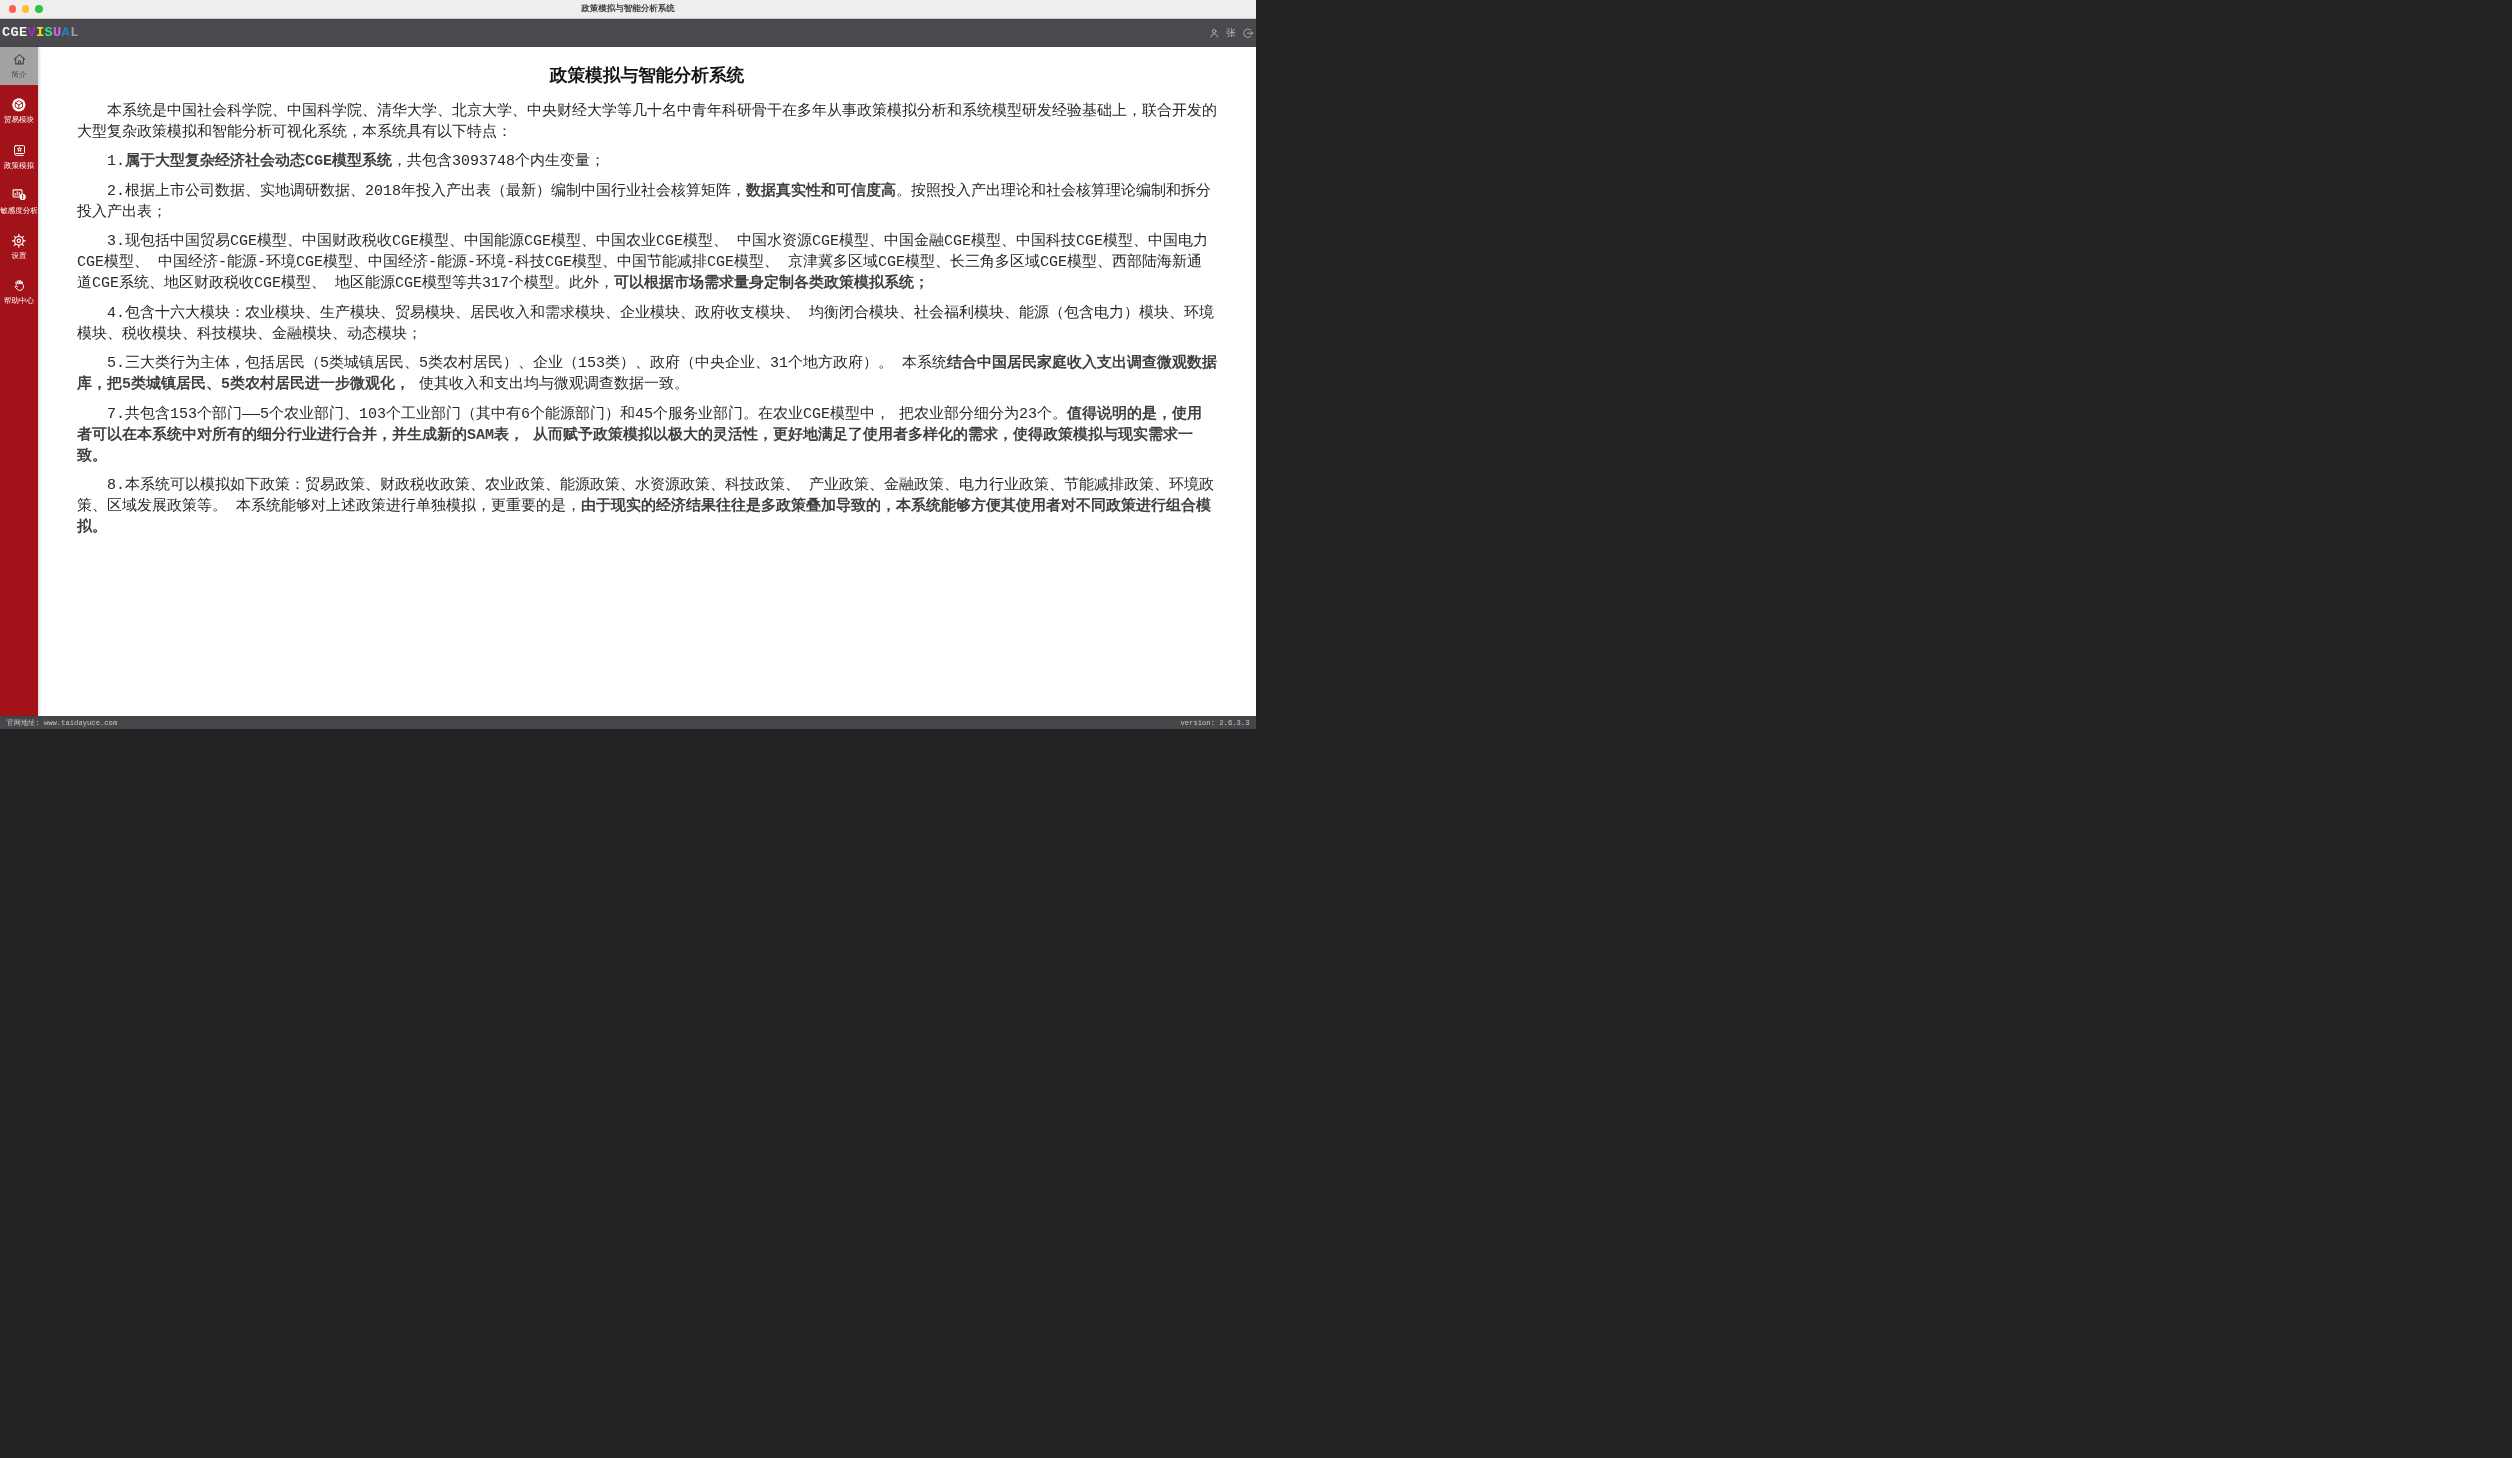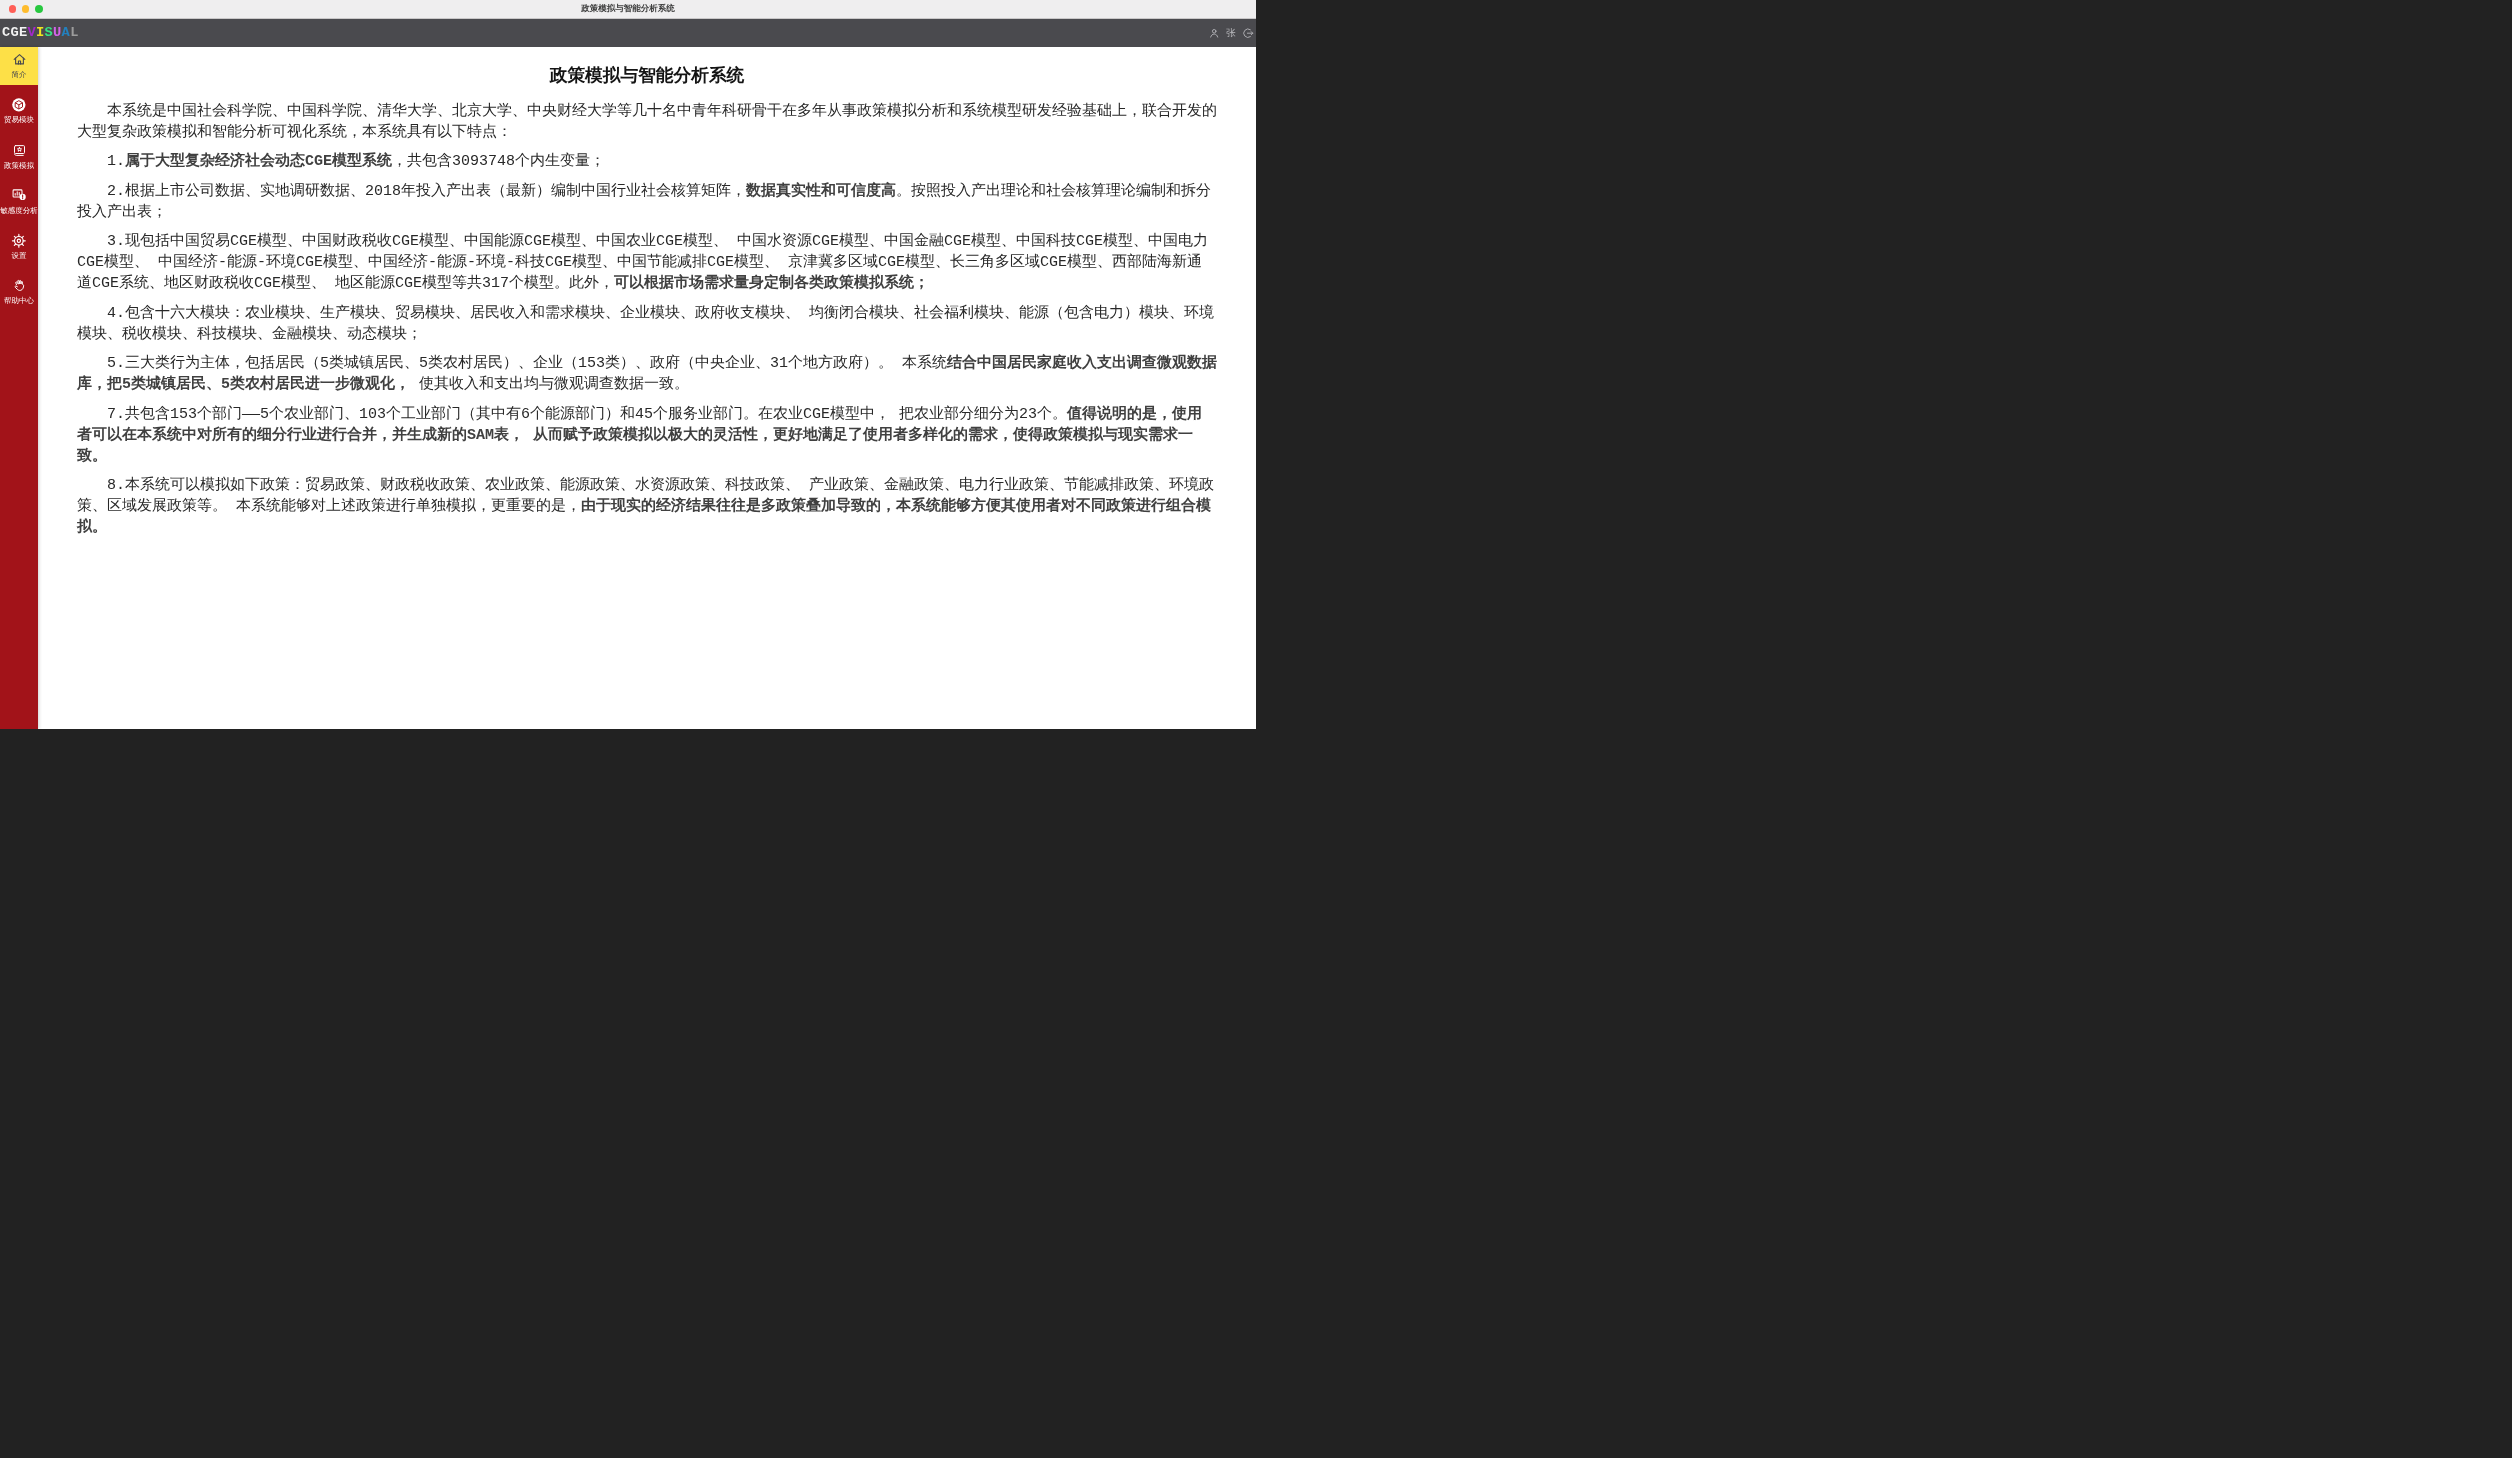--- a/index.html
+++ b/index.html
@@ -22,21 +22,21 @@
   .user-name{font-size:9.8px;}
   .icon-btn{display:flex;align-items:center;cursor:pointer;}
 
   
   .body-row{flex:1;display:flex;min-height:0;}
   .sidebar{width:38px;flex:0 0 auto;background:var(--accent,#a21319);display:flex;flex-direction:column;
            align-items:center;box-shadow:1.3px 0 3.3px rgba(0,0,0,.18);z-index:2;}
   .side-item{width:100%;display:flex;flex-direction:column;align-items:center;gap:2.6px;color:#fff;
              padding:5.2px 0;cursor:pointer;}
   .side-item + .side-item{margin-top:6.5px;}
-  .side-item.active{background:#fde047;color:#4a4a4e;}
+  .side-item.active{background:#a3a3a3;color:#4a4a4e;}
   .side-label{font-size:7.5px;white-space:nowrap;}
   .side-icon{height:15.7px;display:flex;align-items:center;justify-content:center;}
 
   .content{flex:1;min-width:0;overflow:hidden;padding:7.9px 39px 0;background:#fff;}
   .content h1{font-size:17.7px;font-weight:700;color:#141414;text-align:center;margin:7.9px 0 14.4px;}
   .content p{font-size:15px;line-height:21px;color:#282828;margin:0 0 8.5px;text-indent:2em;}
   .content p .b{font-weight:700;color:#404040;}
 
   
   footer{height:13px;flex:0 0 auto;background:var(--footer-bg,#47474b);color:#c6c6c9;font-size:7.2px;
@@ -154,15 +154,19 @@
           <p><span>2.根据上市公司数据、实地调研数据、2018年投入产出表（最新）编制中国行业社会核算矩阵，</span><span class="b">数据真实性和可信度高</span><span>。按照投入产出理论和社会核算理论编制和拆分投入产出表；</span></p>
           <p><span>3.现包括中国贸易CGE模型、中国财政税收CGE模型、中国能源CGE模型、中国农业CGE模型、 中国水资源CGE模型、中国金融CGE模型、中国科技CGE模型、中国电力CGE模型、 中国经济-能源-环境CGE模型、中国经济-能源-环境-科技CGE模型、中国节能减排CGE模型、 京津冀多区域CGE模型、长三角多区域CGE模型、西部陆海新通道CGE系统、地区财政税收CGE模型、 地区能源CGE模型等共317个模型。此外，</span><span class="b">可以根据市场需求量身定制各类政策模拟系统；</span></p>
           <p><span>4.包含十六大模块：农业模块、生产模块、贸易模块、居民收入和需求模块、企业模块、政府收支模块、 均衡闭合模块、社会福利模块、能源（包含电力）模块、环境模块、税收模块、科技模块、金融模块、动态模块；</span></p>
           <p><span>5.三大类行为主体，包括居民（5类城镇居民、5类农村居民）、企业（153类）、政府（中央企业、31个地方政府）。 本系统</span><span class="b">结合中国居民家庭收入支出调查微观数据库，把5类城镇居民、5类农村居民进一步微观化，</span><span> 使其收入和支出均与微观调查数据一致。</span></p>
           <p><span>7.共包含153个部门——5个农业部门、103个工业部门（其中有6个能源部门）和45个服务业部门。在农业CGE模型中， 把农业部分细分为23个。</span><span class="b">值得说明的是，使用者可以在本系统中对所有的细分行业进行合并，并生成新的SAM表， 从而赋予政策模拟以极大的灵活性，更好地满足了使用者多样化的需求，使得政策模拟与现实需求一致。</span></p>
           <p><span>8.本系统可以模拟如下政策：贸易政策、财政税收政策、农业政策、能源政策、水资源政策、科技政策、 产业政策、金融政策、电力行业政策、节能减排政策、环境政策、区域发展政策等。 本系统能够对上述政策进行单独模拟，更重要的是，</span><span class="b">由于现实的经济结果往往是多政策叠加导致的，本系统能够方便其使用者对不同政策进行组合模拟。</span></p>
         </div>
     </main>
   </div>
 
+  <footer>
+    <span>官网地址: www.taidayuce.com</span>
+    <span>version: 2.6.3.3</span>
+  </footer>
 
 </div>
 
 
 </body></html>

